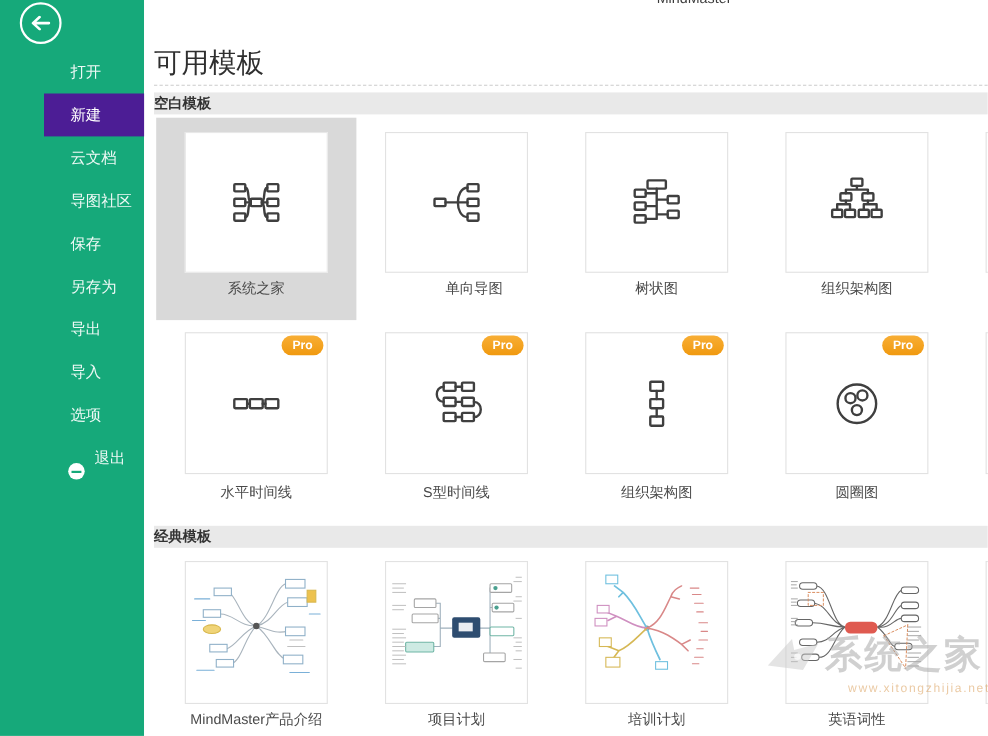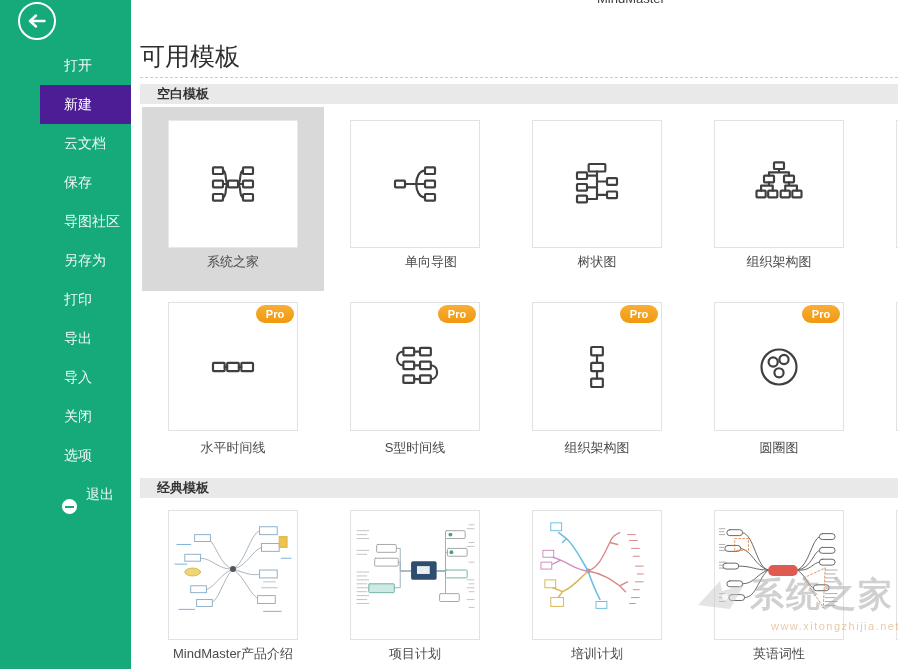--- a/index.html
+++ b/index.html
@@ -20,21 +20,21 @@
   .menu-item.exit{display:flex;align-items:flex-end;padding-left:22px;}
   .minus-circle{width:15px;height:15px;border-radius:50%;background:#ffffff;display:inline-flex;
     align-items:center;justify-content:center;margin-right:9px;flex:0 0 auto;}
   .minus-circle i{display:block;width:9px;height:2px;background:#16a97a;}
   
   .main{position:absolute;left:131px;top:0;width:767px;height:669px;background:#ffffff;}
   .window-title{position:absolute;left:466px;top:-9px;font-size:13px;color:#3c3c3c;}
   .page-title{position:absolute;left:9px;top:40px;font-size:25px;color:#2f2f2f;}
   .dash-divider{position:absolute;left:9px;right:0;top:77px;border-top:1px dashed #cccccc;}
   .section-bar{position:absolute;left:9px;right:0;height:20px;background:#e9e9e9;}
-  .section-bar span{display:block;padding-left:17px;line-height:20px;font-size:13px;
+  .section-bar span{display:block;padding-left:0;line-height:20px;font-size:13px;
     font-weight:bold;color:#333333;}
   .select-bg{position:absolute;left:11px;top:107px;width:182px;height:184px;background:#d9d9d9;}
   .card{position:absolute;width:130px;background:#ffffff;border:1px solid #e2e2e2;
     box-sizing:border-box;cursor:pointer;}
   .card.selected{border-color:#e8e8e8;}
   .card-icon{position:absolute;left:50%;top:50%;transform:translate(-50%,-50%);line-height:0;}
   .thumb{position:absolute;left:4px;top:3px;line-height:0;}
   .pro-badge{position:absolute;top:2px;right:3px;width:38px;height:18px;border-radius:9px;
     background:linear-gradient(180deg,#f8ae35,#f0990f);color:#ffffff;font-size:11px;
     font-weight:bold;text-align:center;line-height:18px;}
@@ -57,27 +57,25 @@
       <span style="line-height:0;">
         <svg width="18" height="14" viewBox="0 0 18 14" fill="none" stroke="#ffffff" stroke-width="2.4" stroke-linecap="round" stroke-linejoin="round">
             <path d="M16.5,7 H2.5 M8,1.5 L2,7 L8,12.5"></path>
           </svg>
       </span>
     </div>
     <div class="menu" id="menu">
         <div class="menu-item"><span>打开</span></div>
         <div class="menu-item selected"><span>新建</span></div>
         <div class="menu-item"><span>云文档</span></div>
+        <div class="menu-item"><span>导图社区</span></div>
         <div class="menu-item"><span>保存</span></div>
-        <div class="menu-item"><span>导图社区</span></div>
         <div class="menu-item"><span>另存为</span></div>
-        <div class="menu-item"><span>打印</span></div>
         <div class="menu-item"><span>导出</span></div>
         <div class="menu-item"><span>导入</span></div>
-        <div class="menu-item"><span>关闭</span></div>
         <div class="menu-item"><span>选项</span></div>
         <div class="menu-item exit">
           <span class="minus-circle">
             <i></i>
           </span>
           <span>退出</span>
         </div>
       </div>
   </div>
 

